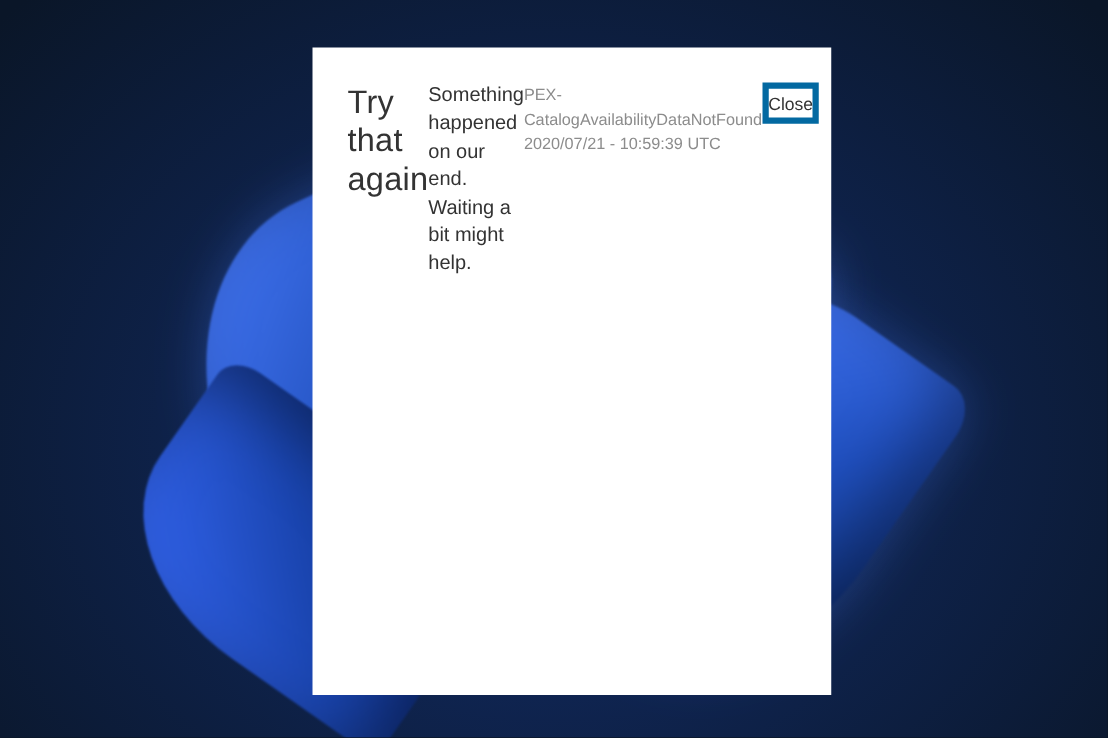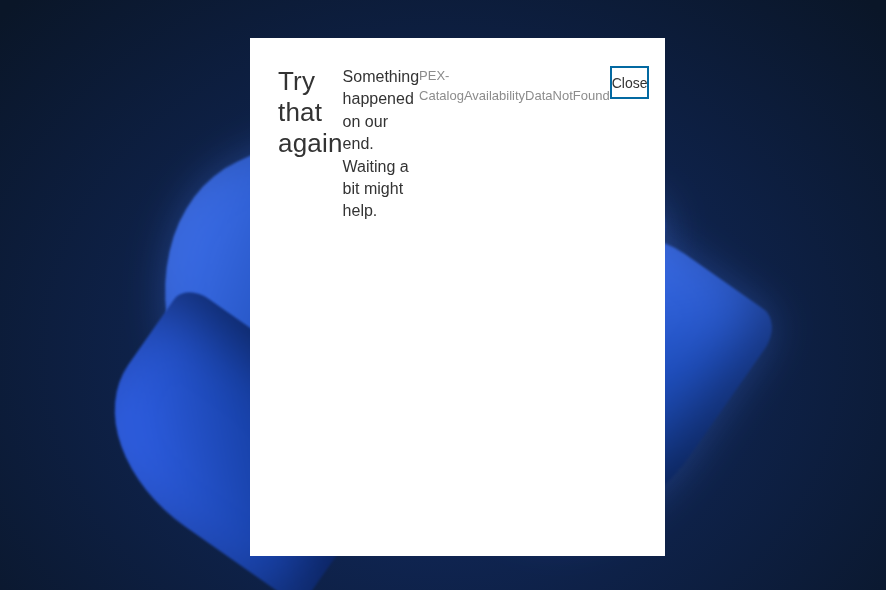--- a/index.html
+++ b/index.html
@@ -126,21 +126,21 @@
       margin-bottom: 60px;
     }
     
     .error-line {
       display: block;
     }
     
     .close-button {
       width: 180px;
       height: 33px;
-      border: 2px solid #0369a1;
+      border: 5px solid #0369a1;
       background: #ffffff;
       font-size: 14px;
       color: #333333;
       cursor: pointer;
       font-family: inherit;
       display: flex;
       align-items: center;
       justify-content: center;
     }
   </style>
@@ -156,15 +156,16 @@
     <div class="petal petal5"></div>
   </div>
 </div>
 
 <div class="dialog">
   <h1 class="dialog-title">Try that again</h1>
   <p class="dialog-message">Something happened on our end. Waiting a bit might help.</p>
   <div class="spacer"></div>
   <div class="error-details">
     <span class="error-line">PEX-CatalogAvailabilityDataNotFound</span>
+    <span class="error-line">2020/07/21 - 10:59:39 UTC</span>
   </div>
   <button class="close-button">Close</button>
 </div>
 
 </body></html>

